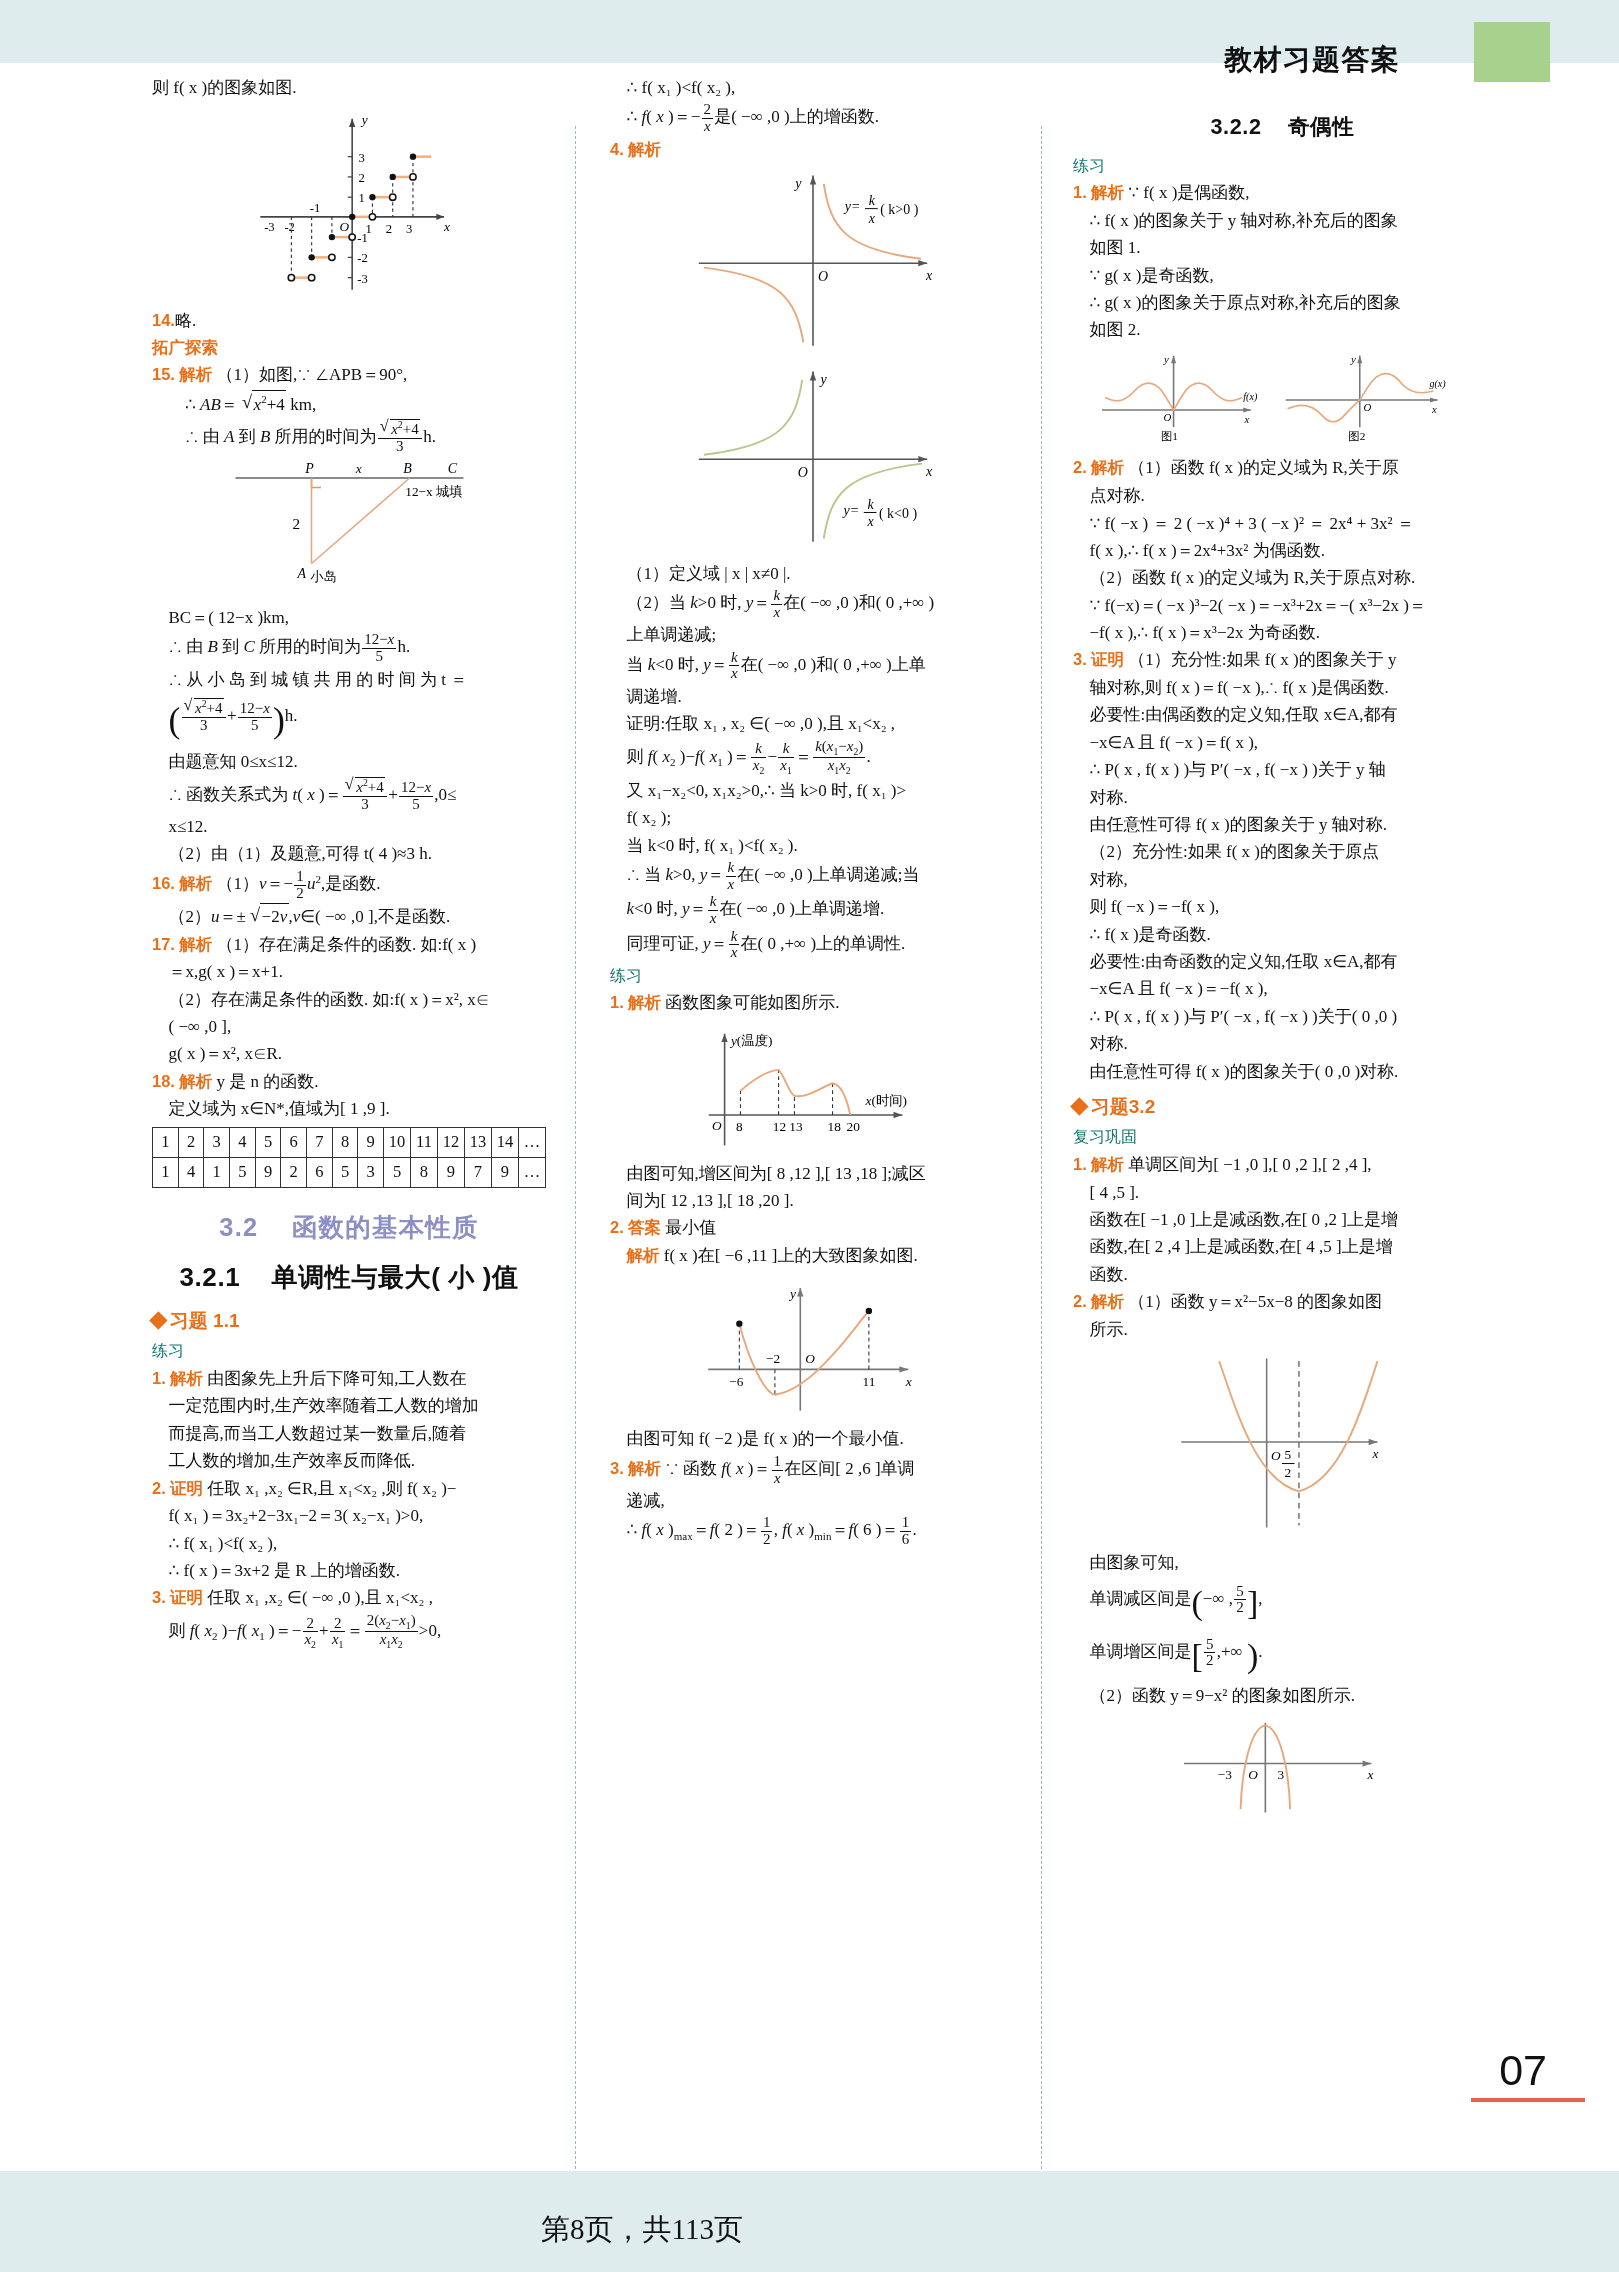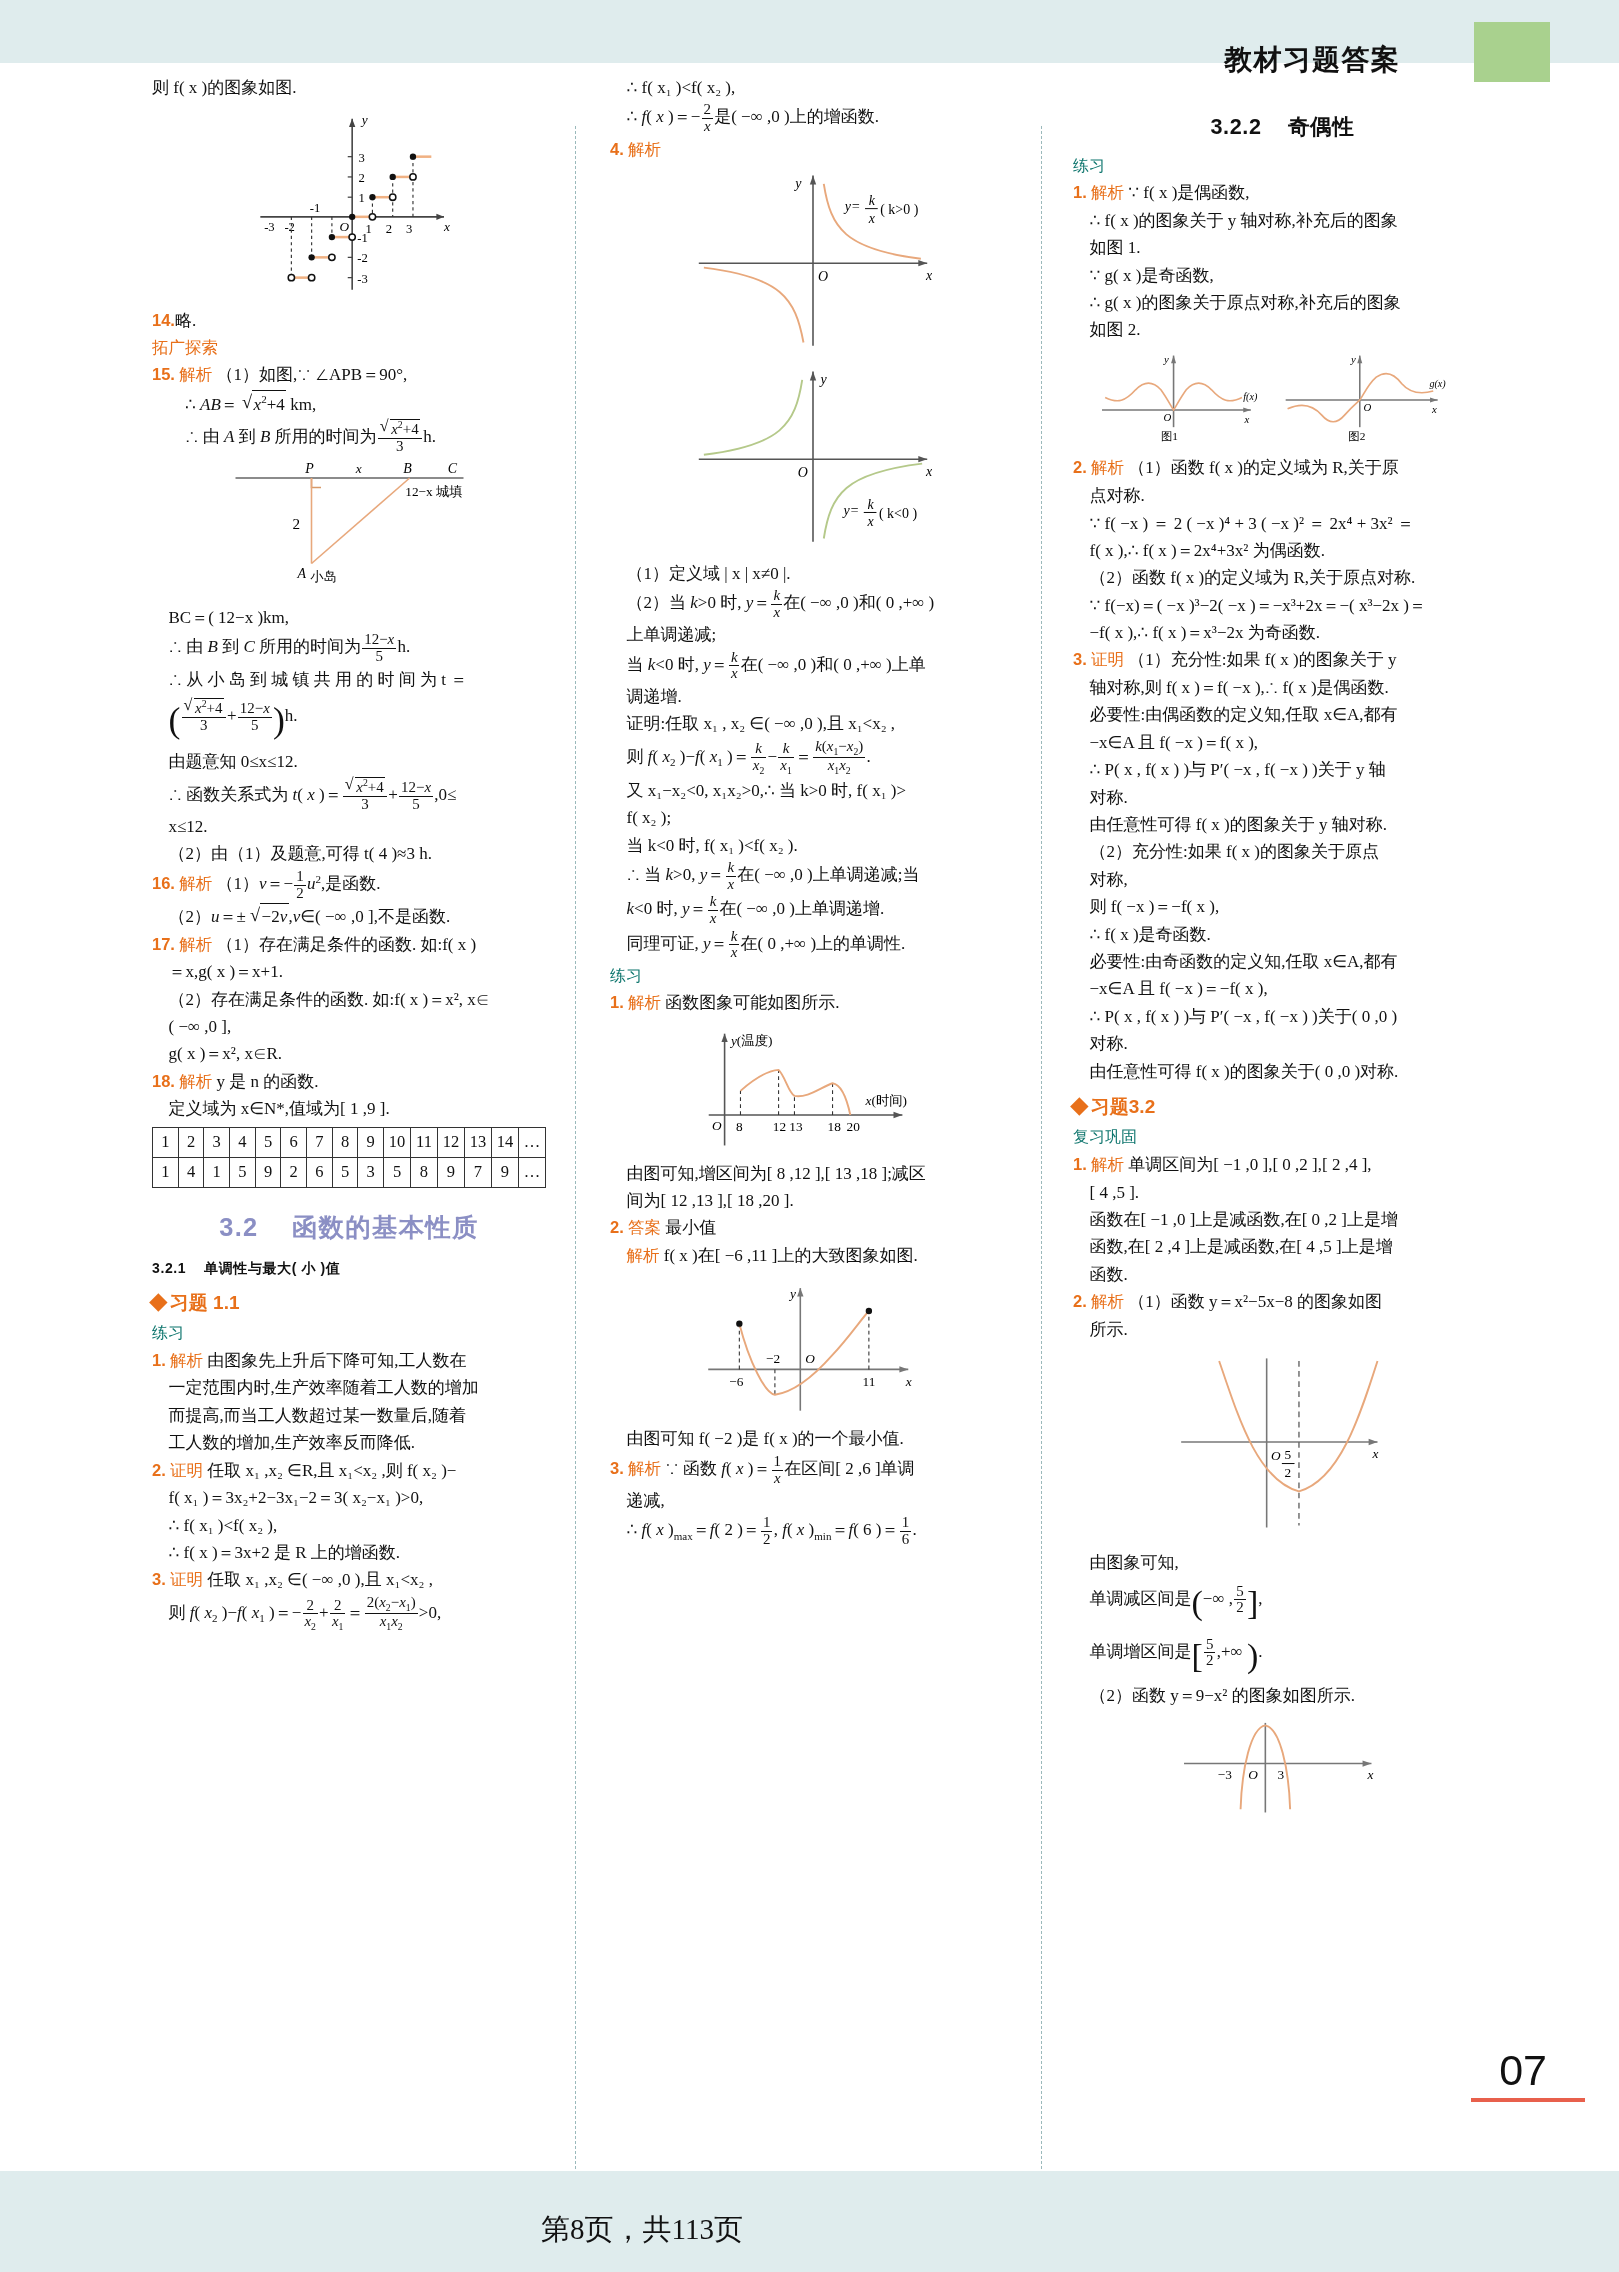--- a/index.html
+++ b/index.html
@@ -40,40 +40,40 @@
     position:absolute;top:63px;width:0;height:2083px;
     border-left:1.6px dashed #9ab9bb;
   }
   .d1{left:575px;}
   .d2{left:1041px;}
   
   .line{margin:0 0 1.9px 0;}
   .ind{padding-left:33px;}
   .ind2{padding-left:16.5px;}
   .num{color:#e8701a;font-family:"Liberation Sans",sans-serif;font-weight:bold;font-size:16.5px;}
-  .tag{color:#e8701a;font-weight:normal;font-size:16.5px;}
+  .tag{color:#e8701a;font-weight:bold;font-size:16.5px;}
   i{font-family:"Liberation Serif",serif;font-style:italic;}
   sub{font-size:0.65em;}
   sup{font-size:0.65em;}
   
   .frac{display:inline-block;vertical-align:-0.55em;text-align:center;line-height:1.05;font-size:0.88em;margin:0 1.3px;}
   .frac .n{display:block;border-bottom:1px solid #111;padding:0 1.9px;}
   .frac .d{display:block;padding:0 1.9px;}
   
   .rad{display:inline-block;position:relative;padding-left:10.2px;}
   .rad::before{content:"√";position:absolute;left:0;top:-1.3px;font-size:1.08em;}
   .rad .bar{border-top:1px solid #111;padding:0 1.3px;display:inline-block;text-align:right;}
   
   .sec32{
     color:#8b8fc4;font-family:"Liberation Sans",sans-serif;font-weight:bold;
     font-size:25.4px;text-align:center;margin:20.3px 0 11.4px 0;letter-spacing:1.3px;
   }
   .sec321{
     color:#111;font-family:"Liberation Sans",sans-serif;font-weight:bold;
-    font-size:14px;margin:9px 0 10.2px 0;letter-spacing:0.6px;
+    font-size:26px;text-align:center;margin:9px 0 10.2px 0;letter-spacing:0.6px;
   }
   .sec322{
     color:#111;font-family:"Liberation Sans",sans-serif;font-weight:bold;
     font-size:21.6px;text-align:center;margin:0 0 10.2px 0;letter-spacing:0.6px;
   }
   .xiti{
     color:#e8701a;font-family:"Liberation Sans",sans-serif;font-weight:bold;
     font-size:19px;margin:9px 0 3.8px 0;
   }
   .xiti .dia{display:inline-block;width:12.7px;height:12.7px;background:#e8701a;

